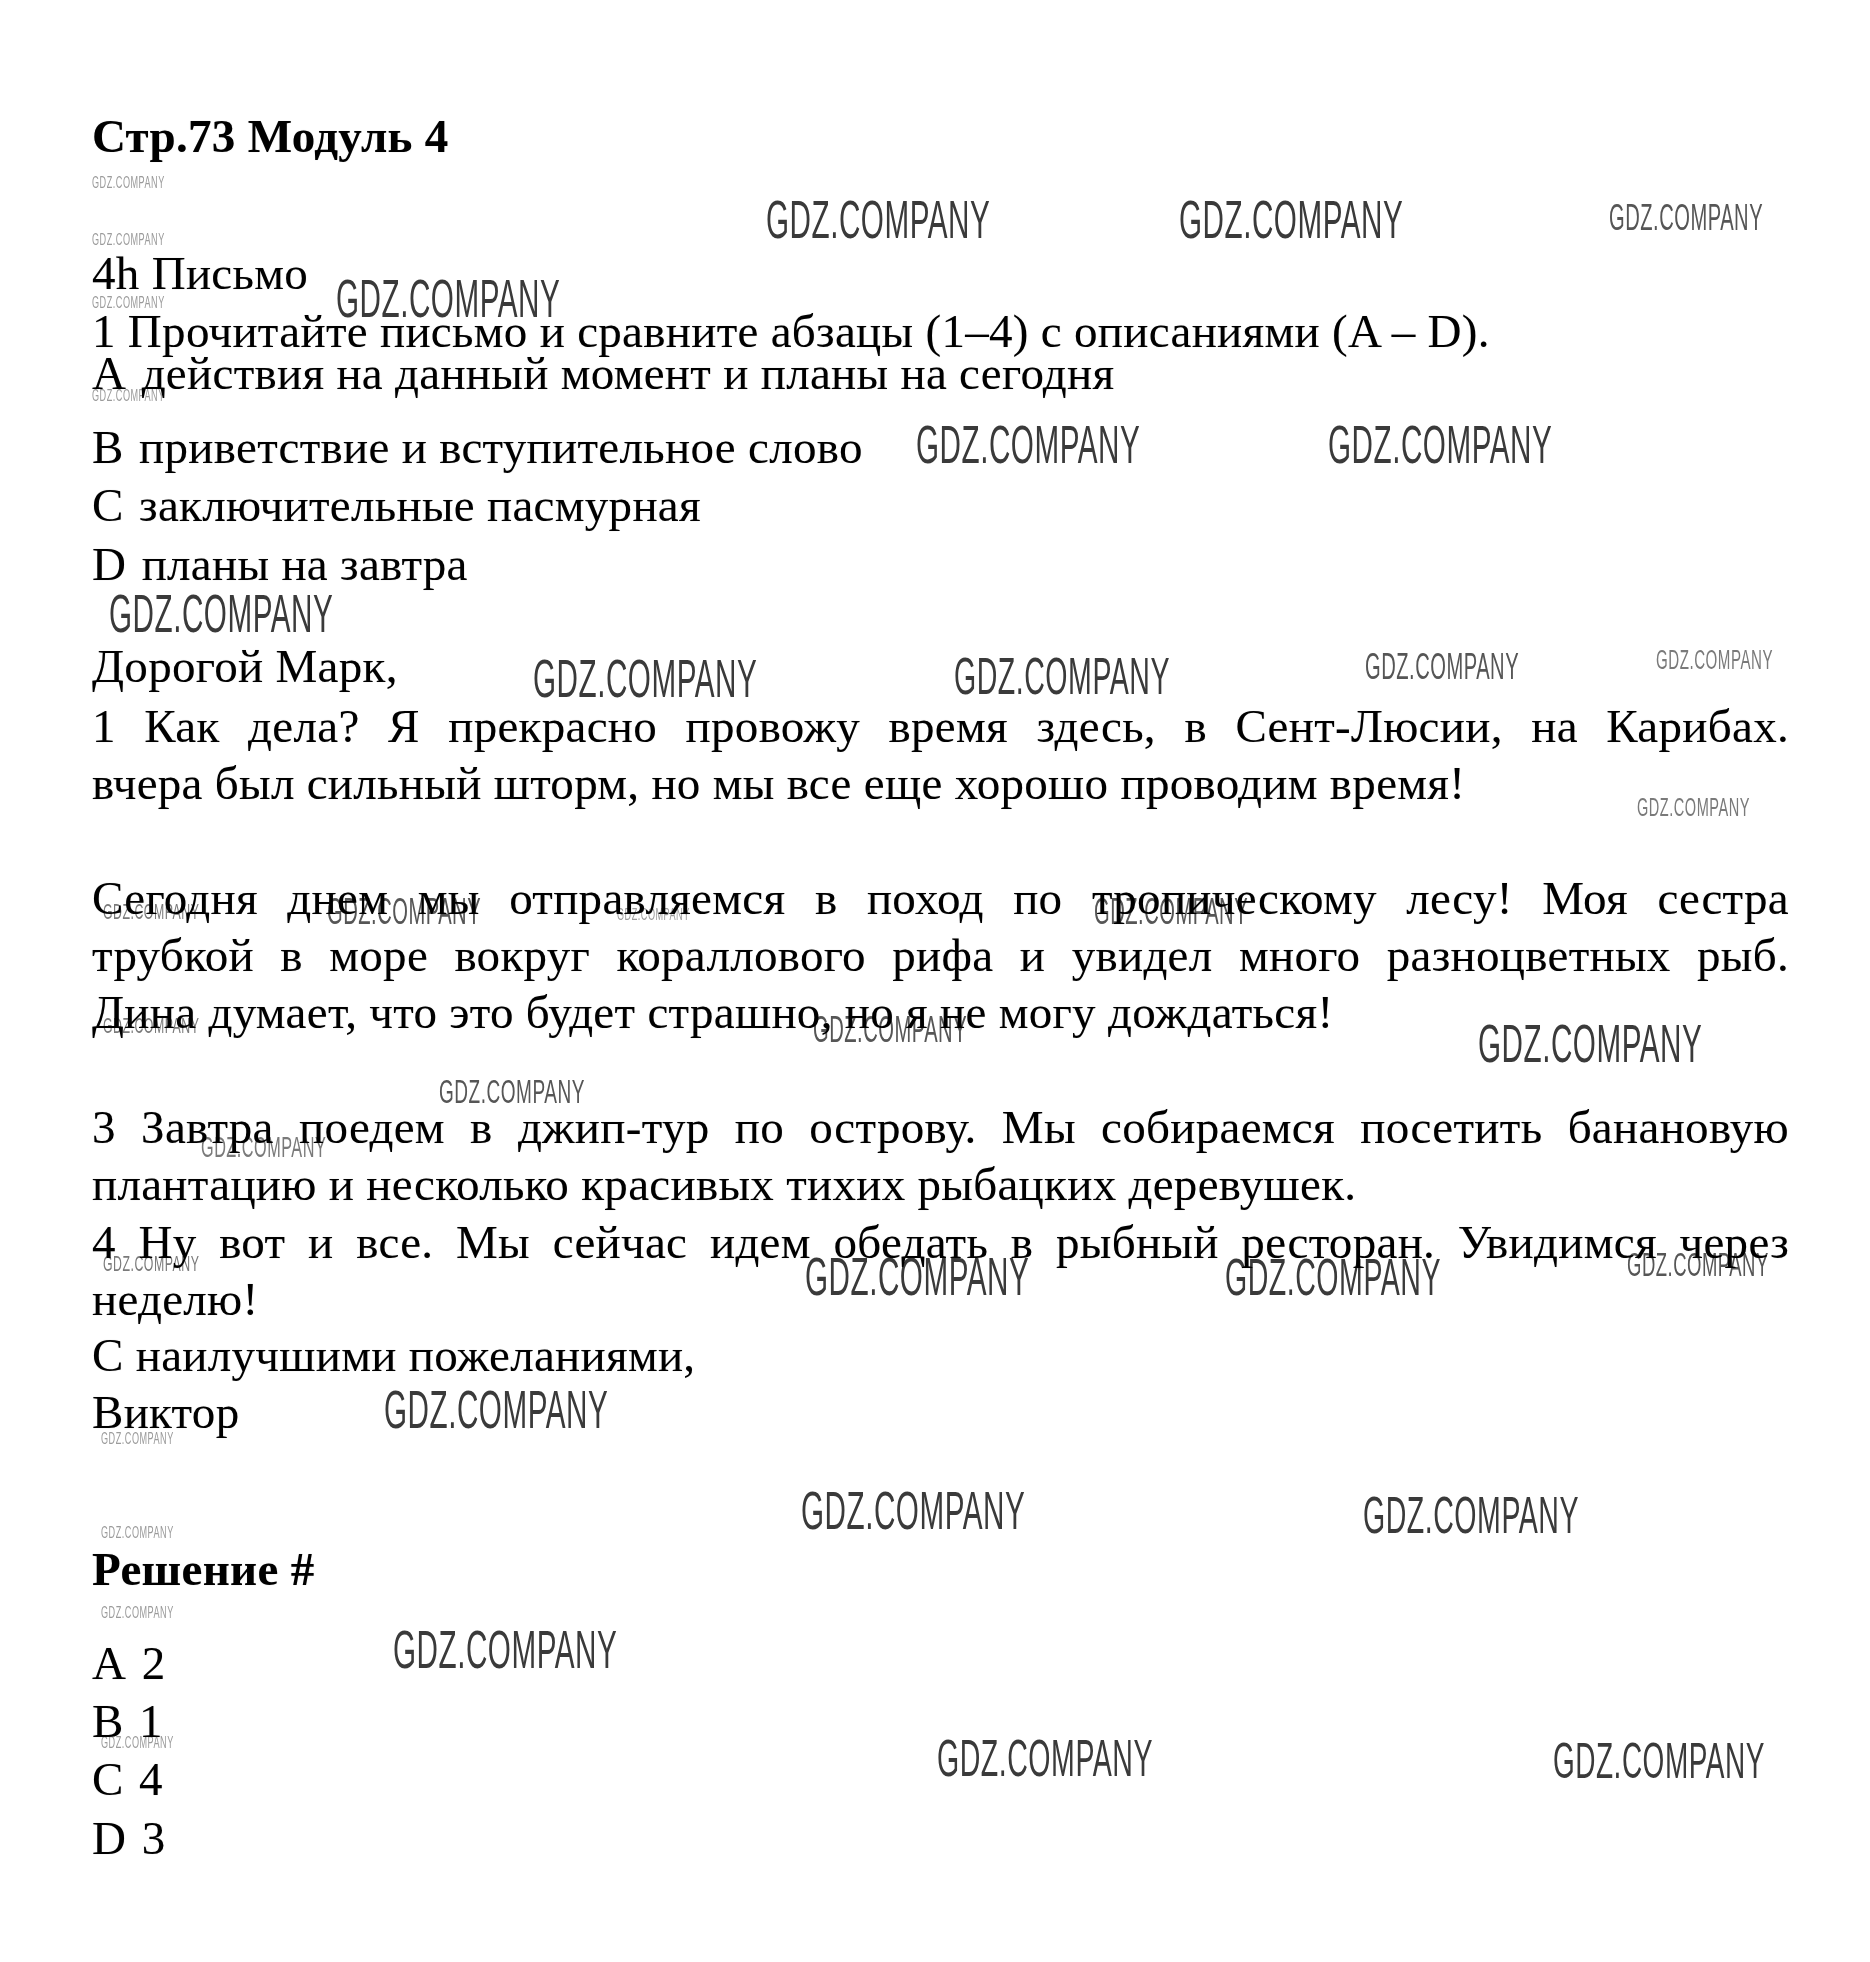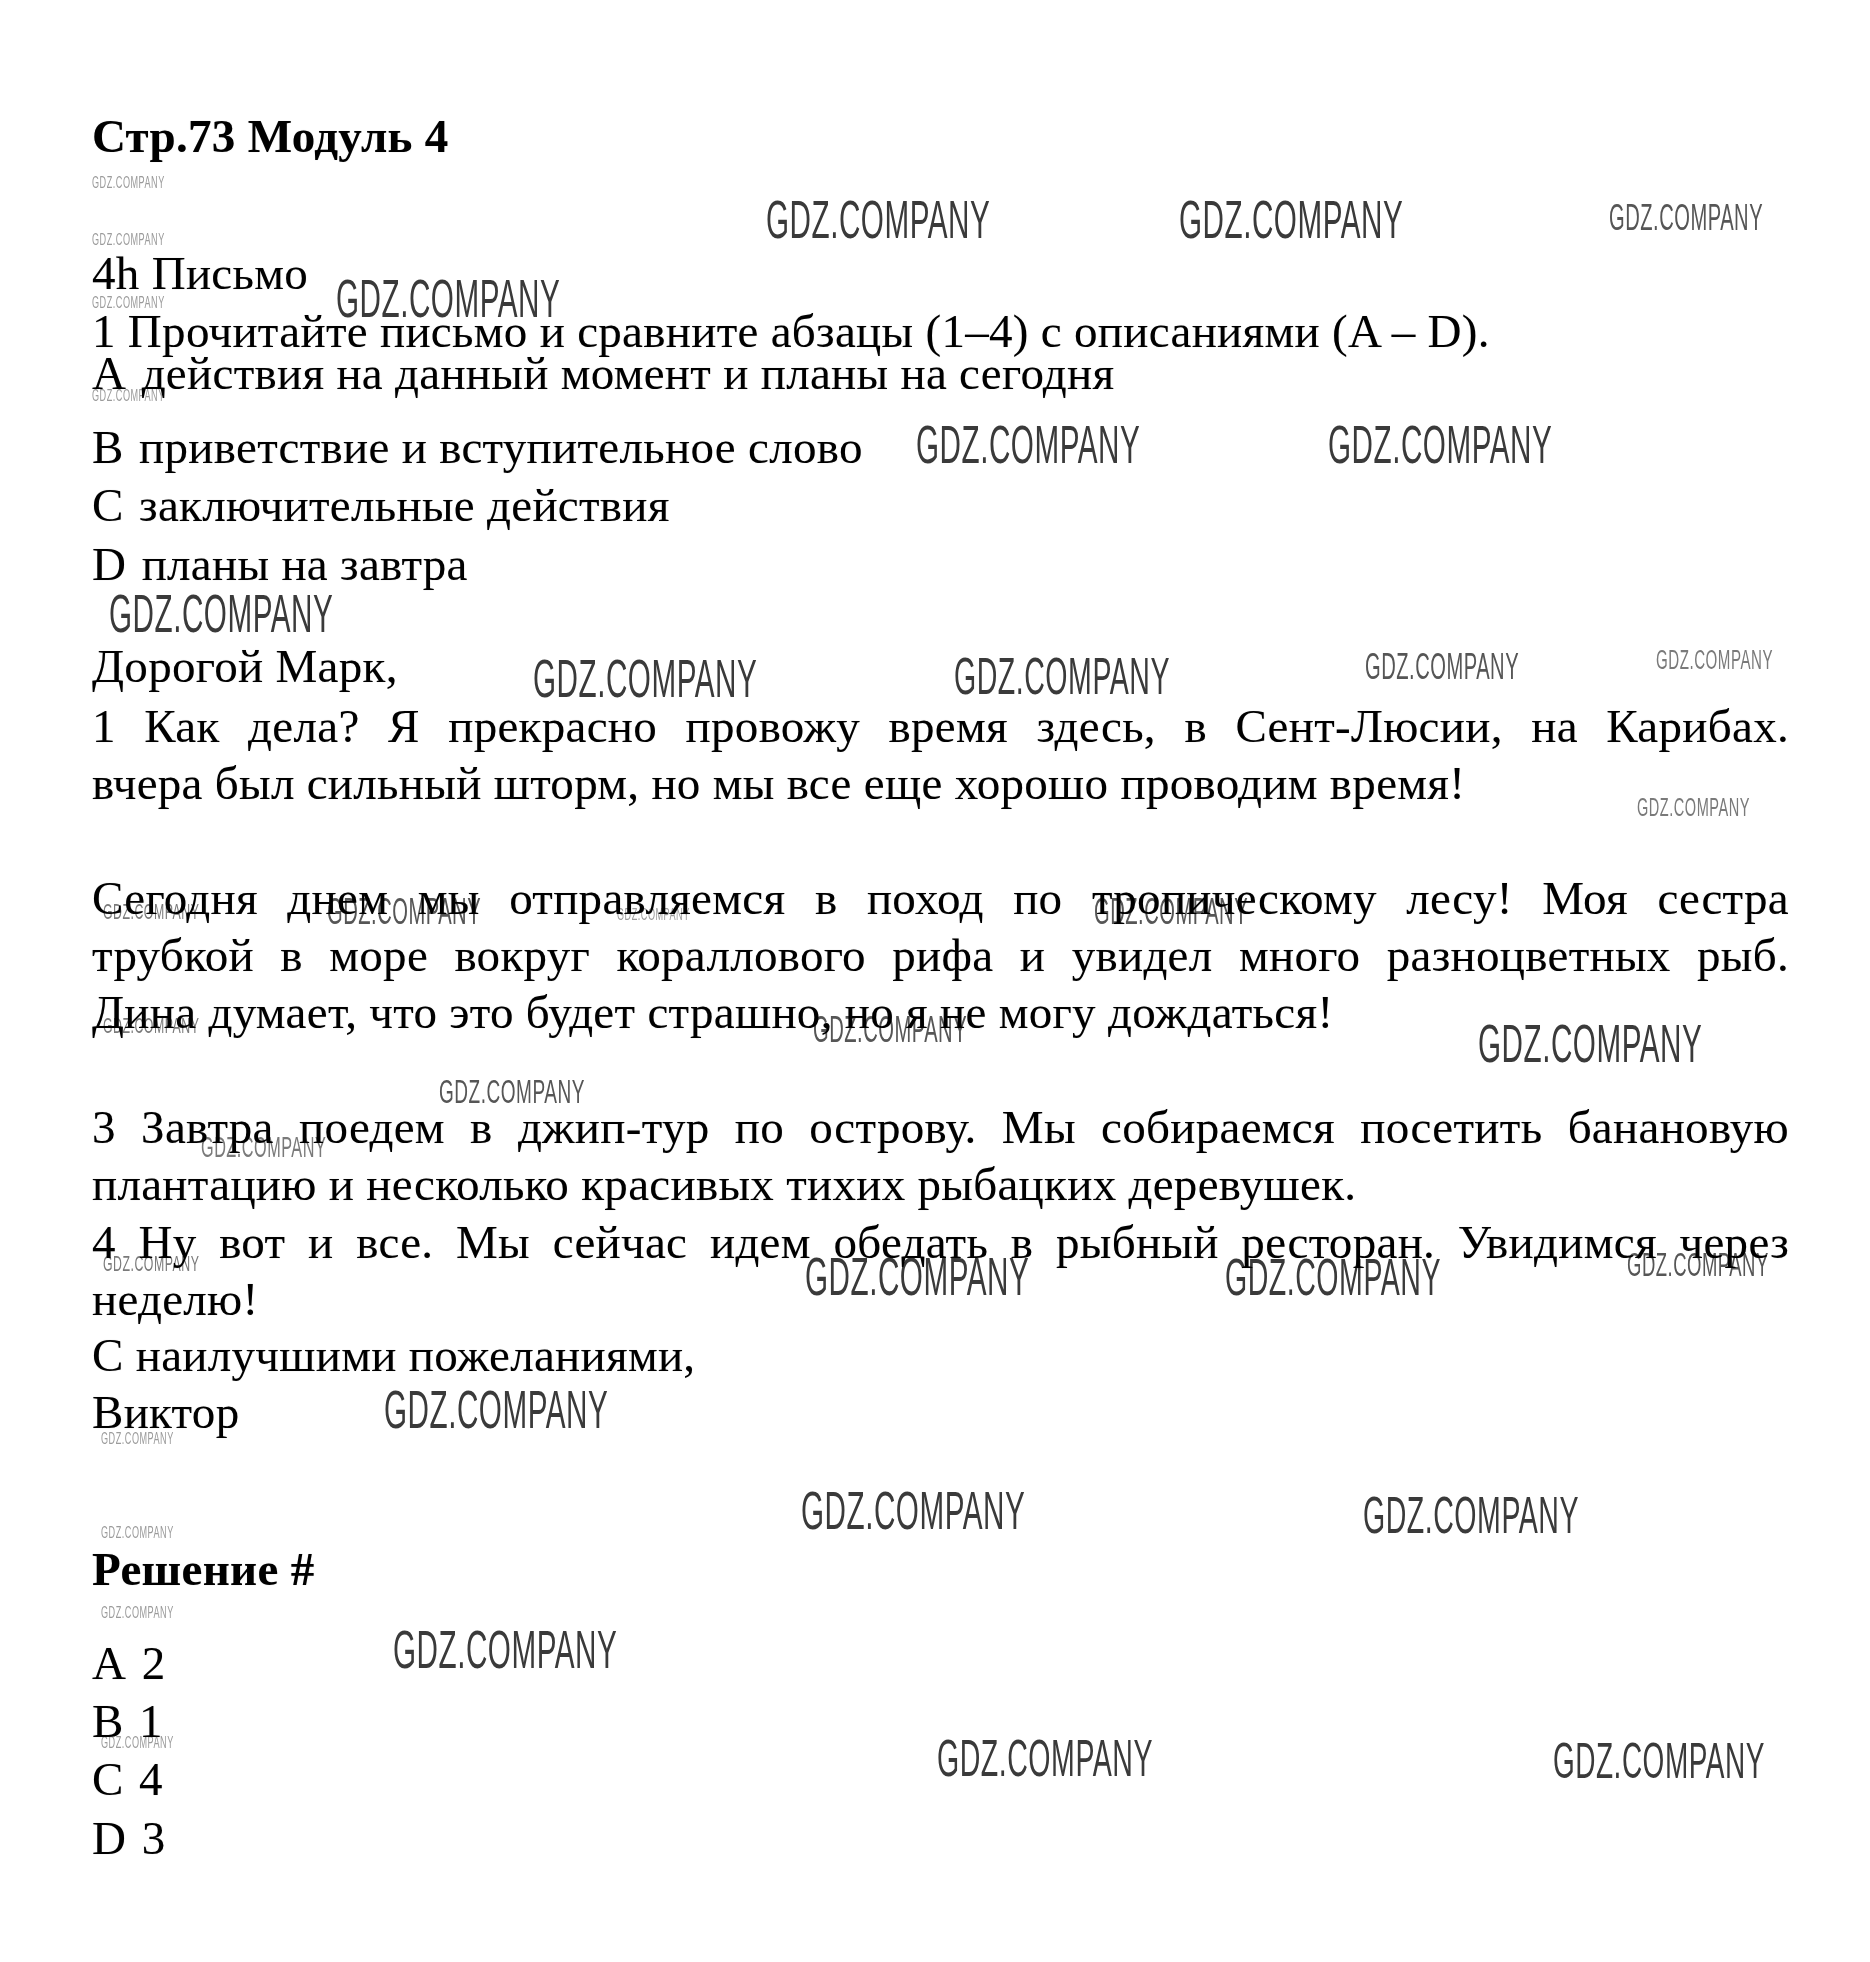--- a/index.html
+++ b/index.html
@@ -96,21 +96,21 @@
 
   <div class="tline" style="top:305px">1 Прочитайте письмо и сравните абзацы (1–4) с описаниями (A – D).</div>
 
   <div class="tline" style="top:347px">
     <span class="lbl">A</span><span>действия на данный момент и планы на сегодня</span>
   </div>
   <div class="tline" style="top:421px">
     <span class="lbl">B</span><span>приветствие и вступительное слово</span>
   </div>
   <div class="tline" style="top:479px">
-    <span class="lbl">C</span><span>заключительные действия</span>
+    <span class="lbl">C</span><span>заключительные пасмурная</span>
   </div>
   <div class="tline" style="top:538px">
     <span class="lbl">D</span><span>планы на завтра</span>
   </div>
 
   <div class="tline" style="top:640px">Дорогой Марк,</div>
 
   <div class="para" style="top:698px">
       <div class="pline just">1 Как дела? Я прекрасно провожу время здесь, в Сент-Люсии, на Карибах.</div>
       <div class="pline">вчера был сильный шторм, но мы все еще хорошо проводим время!</div>

